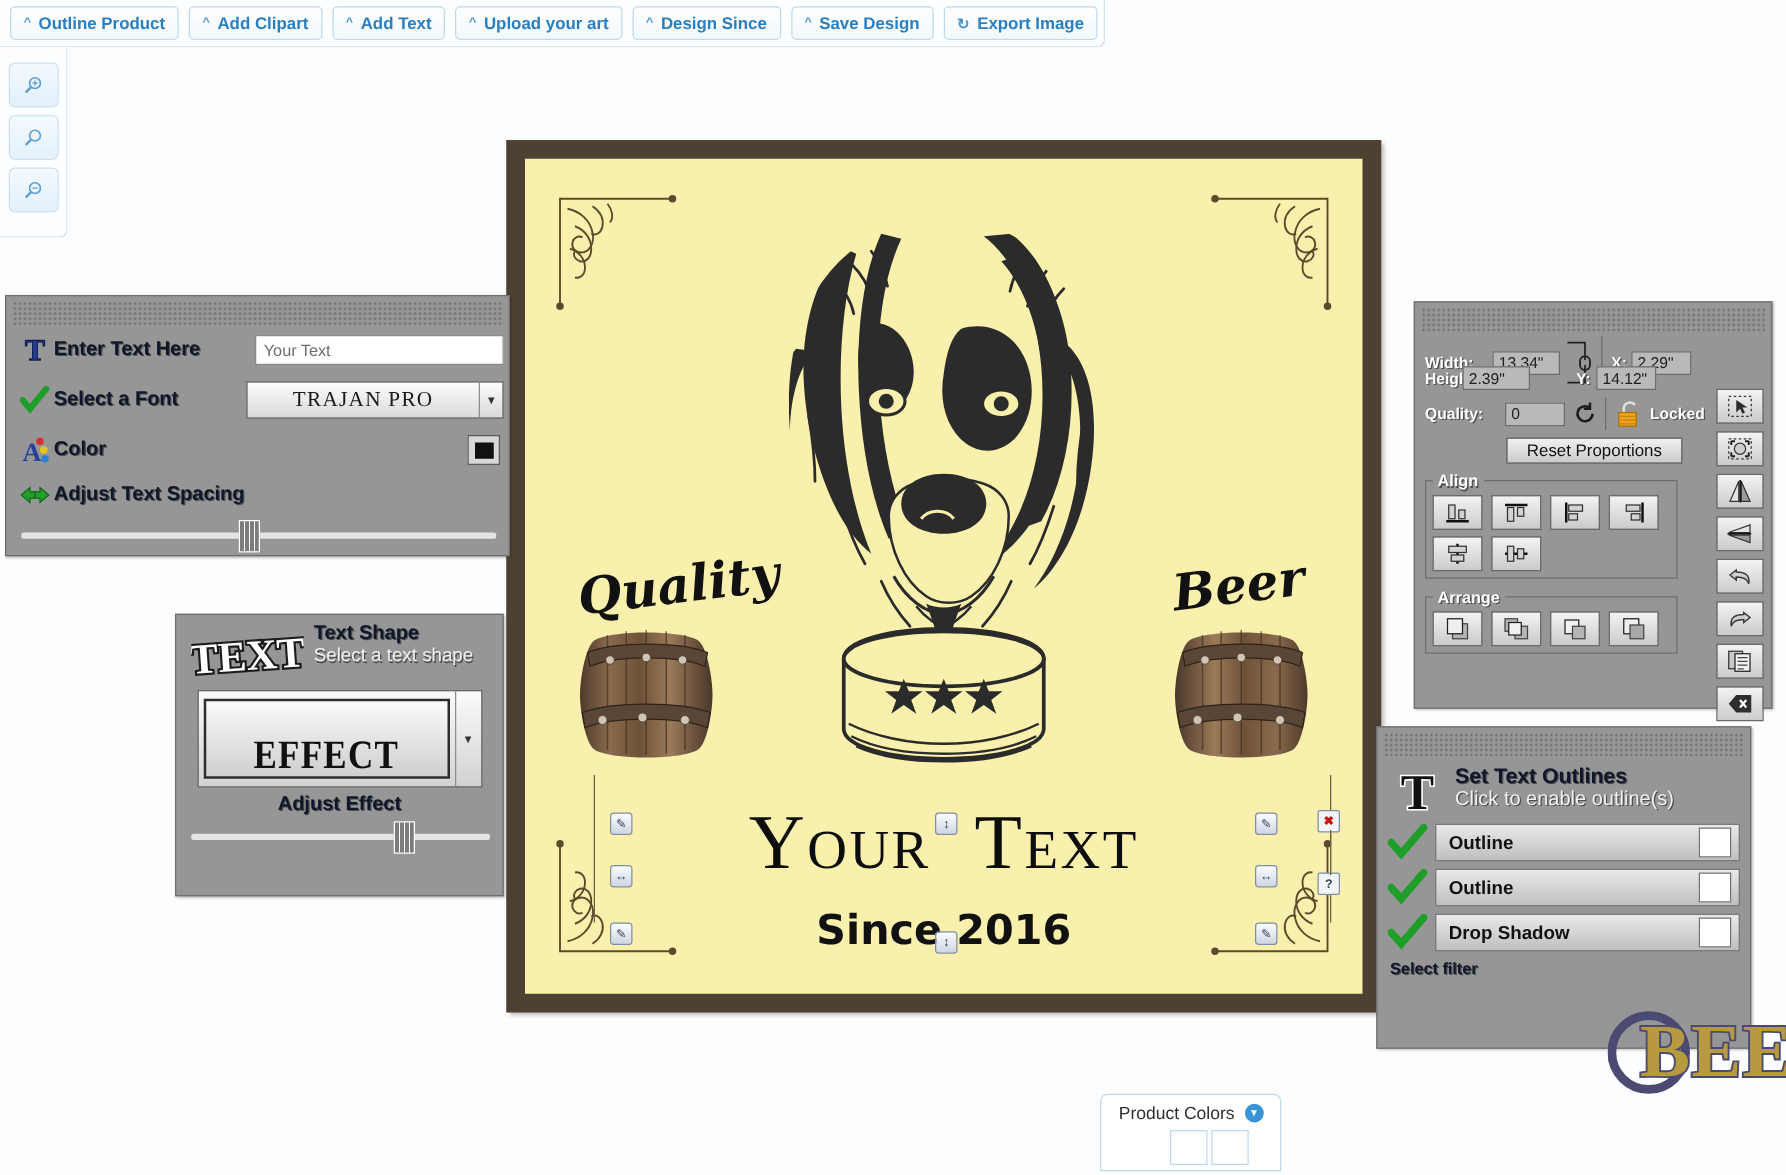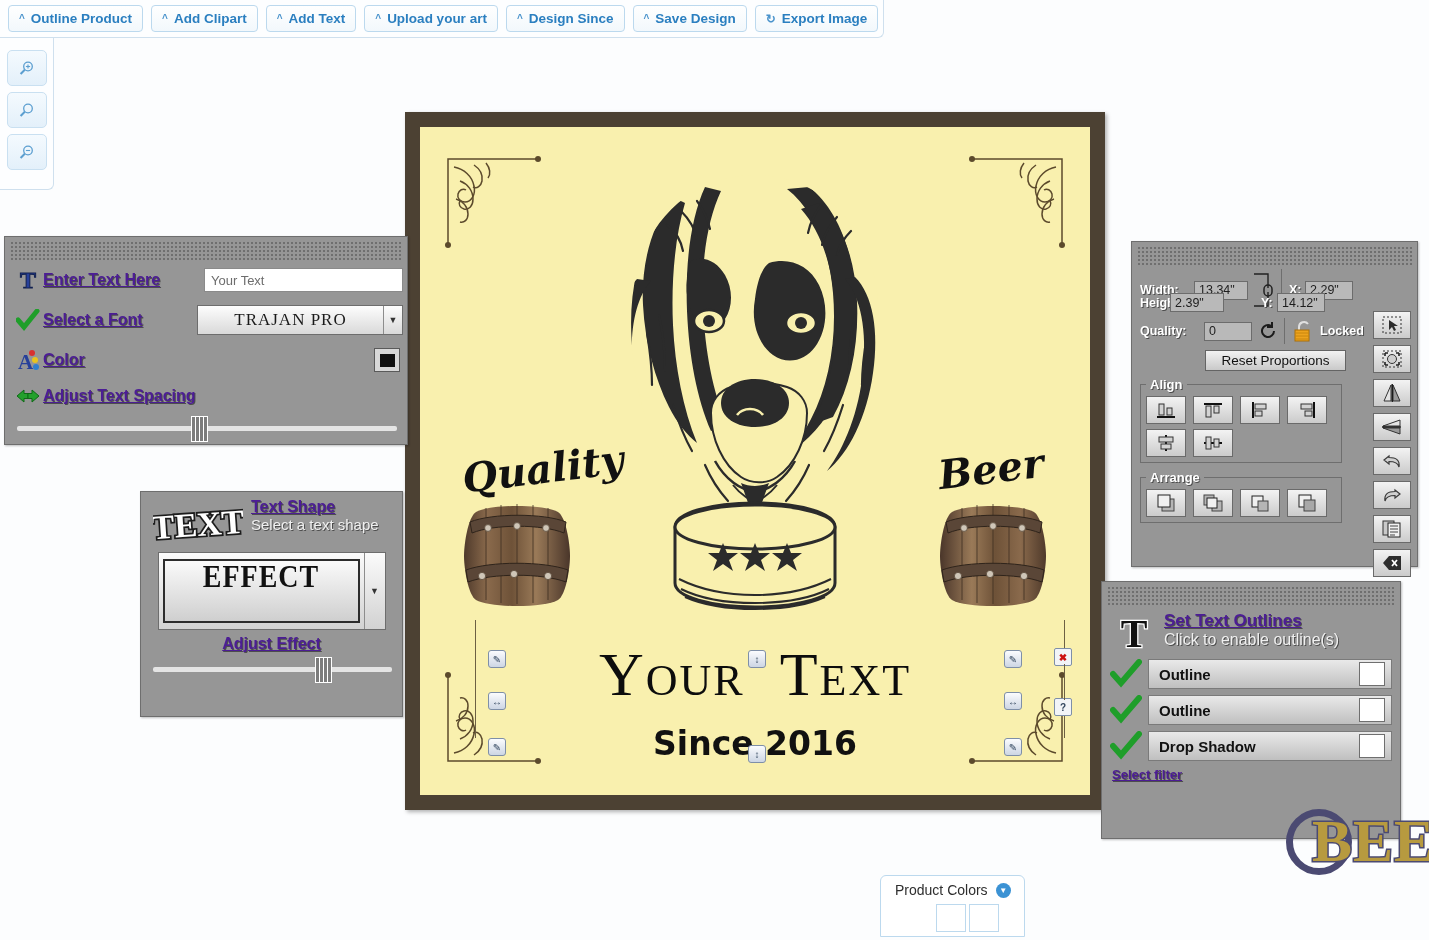--- a/index.html
+++ b/index.html
@@ -67,23 +67,22 @@
     box-shadow: 1px 1px 2px rgba(0,0,0,.25);
   }
   .grip {
     height: 19px; margin: 4px 5px 0 5px;
     background-image: radial-gradient(circle, #6f6f6f 0.8px, transparent 1px);
     background-size: 4px 4px;
     background-color: #969696;
     cursor: move;
   }
   .plabel {
-    color: #4c1d95; font-weight: bold; font-size: 16px;
+    color: #0f172a; font-weight: bold; font-size: 16px;
     text-shadow: 1px 1px 0 #4d4d4d;
-    text-decoration: underline;
   }
   .psub {
     color: #f0f0f0; font-size: 15px;
     text-shadow: 1px 1px 0 #4d4d4d;
   }
 
   
   #textPanel { left: 4px; top: 236px; width: 404px; height: 209px; }
   .trow { display: flex; align-items: center; height: 40px; padding-left: 8px; }
   .ticon { width: 30px; display: flex; align-items: center; justify-content: center; }
@@ -146,21 +145,21 @@
   .shapehdr .tx { margin-left: 8px; line-height: 1.15; }
   .effectsel {
     margin: 6px auto 0 auto; width: 228px; height: 78px;
     border: 1px solid #6d6d6d;
     background: linear-gradient(#fbfbfb, #d2d2d2);
     display: flex; align-items: center; box-sizing: border-box; cursor: pointer;
   }
   .effectsel .ebox {
     flex: 1; height: 60px; margin: 0 4px;
     border: 2px solid #2c2c2c;
-    display: flex; align-items: flex-start; justify-content: center;
+    display: flex; align-items: flex-end; justify-content: center;
     background: linear-gradient(#fafafa, #cfcfcf);
   }
   .effectsel .eword {
     font-family: "Liberation Serif", serif;
     font-weight: bold; font-size: 28px; letter-spacing: 1px; color: #111;
     transform: scaleY(1.15);
   }
   .effectsel .arrow {
     width: 20px; height: 100%; border-left: 1px solid #8d8d8d;
     display: flex; align-items: center; justify-content: center;

